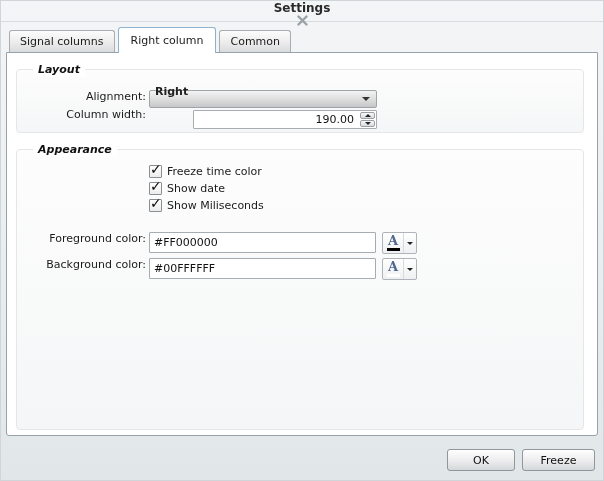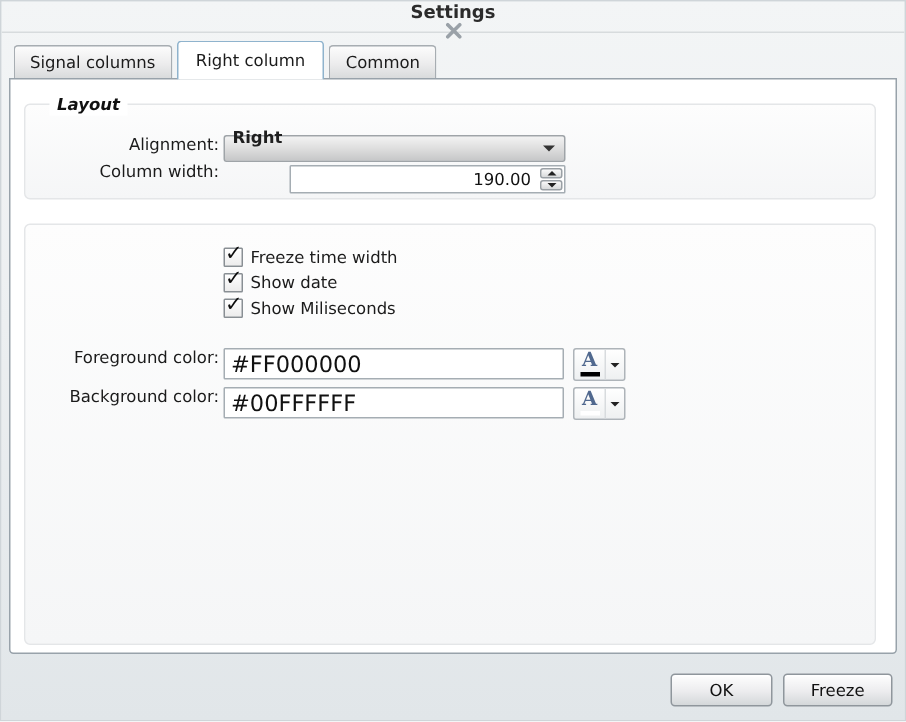--- a/index.html
+++ b/index.html
@@ -93,21 +93,21 @@
     position:relative; margin-right:5px; flex:none;
   }
   .checkbox .checkmark {
     position:absolute; left:0px; top:-5px;
     font-weight:bold; font-size:14px; color:#0d0d0d;
   }
   
   .color-row { margin-left:0; }
   .color-row input {
     width:227px; height:21px; border:1px solid #a5adb3; border-radius:1px;
-    font-family:inherit; font-size:15px; color:#111;
+    font-family:inherit; font-size:11px; color:#111;
     padding:0 4px; background:#fff; outline:none;
   }
   .color-btn {
     margin-left:6px; width:35px; height:22px;
     border:1px solid #aeb4b9; border-radius:2px;
     background:linear-gradient(180deg,#ffffff,#eef0f1);
     display:flex; align-items:stretch; padding:0; cursor:default;
   }
   .color-glyph-wrap { width:20px; display:flex; flex-direction:column; align-items:center; justify-content:center; }
   .color-glyph { font-family:"DejaVu Serif","Liberation Serif",serif; font-weight:bold; font-size:13px; line-height:12px; color:#50688e; }
@@ -171,27 +171,28 @@
               <button class="spin-btn">
                   <span class="tri-down"></span>
                 </button>
             </div>
           </div>
         </div>
       </div>
     </div>
 
     <div class="group appearance-group">
+      <span class="group-legend">Appearance</span>
 
       <div class="check-col">
         <div class="check-row">
           <span class="checkbox">
               <span class="checkmark">✓</span>
             </span>
-          <span>Freeze time width</span>
+          <span>Freeze time color</span>
         </div>
         <div class="check-row">
           <span class="checkbox">
               <span class="checkmark">✓</span>
             </span>
           <span>Show date</span>
         </div>
         <div class="check-row">
           <span class="checkbox">
               <span class="checkmark">✓</span>

